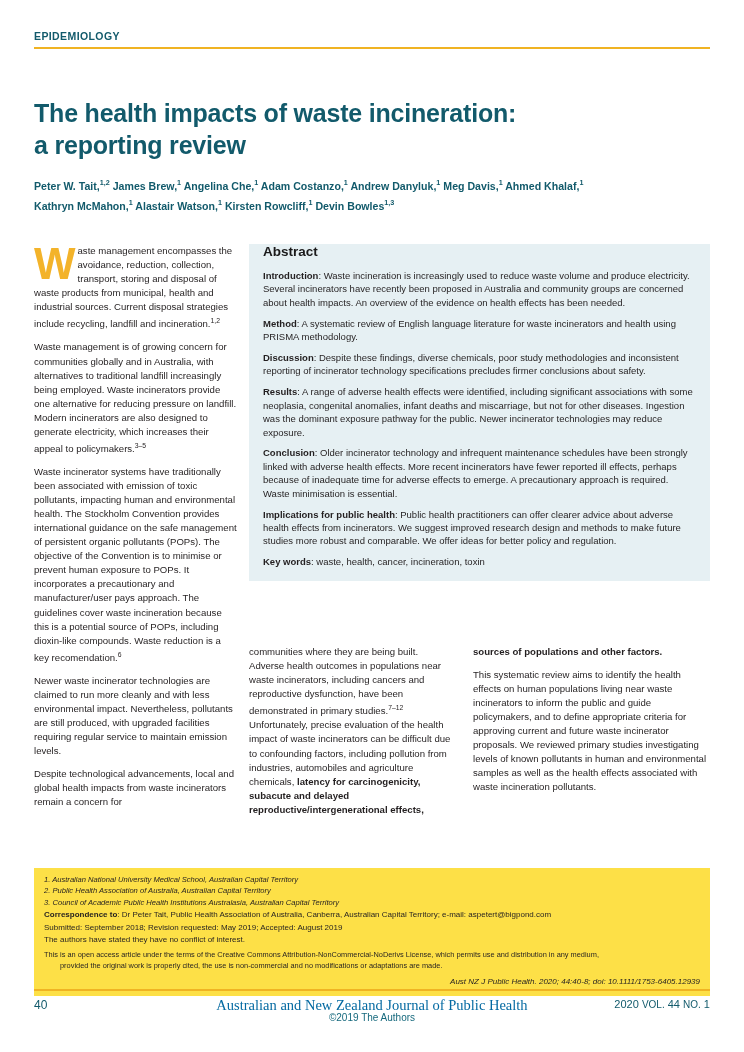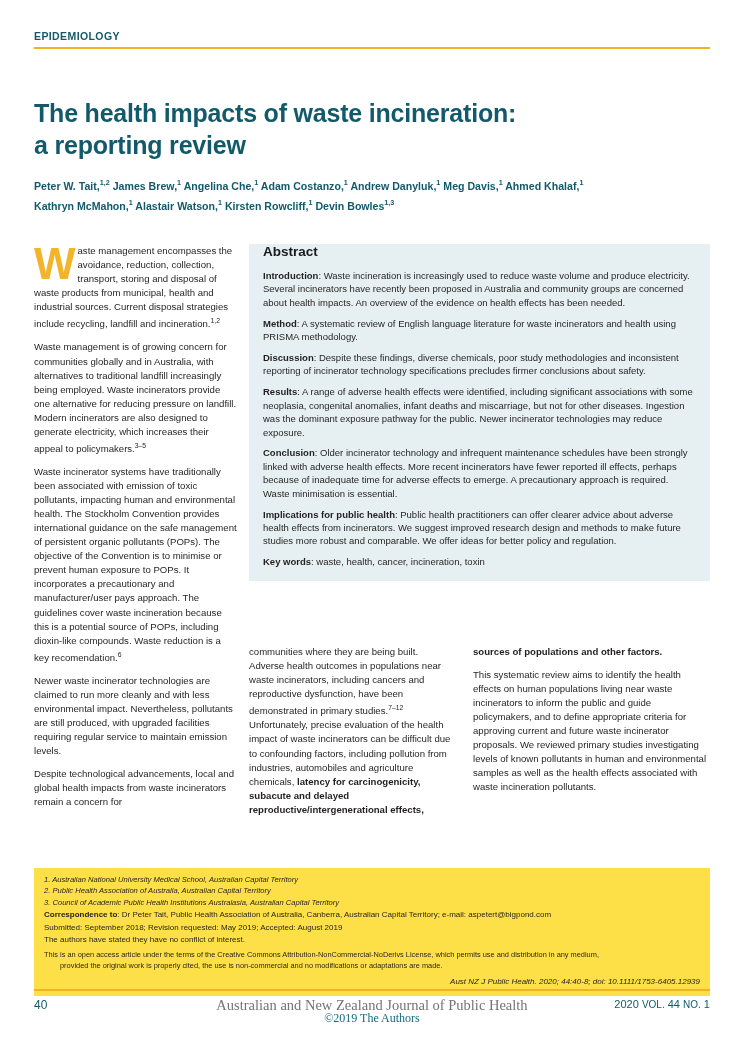--- a/index.html
+++ b/index.html
@@ -193,26 +193,26 @@
     font-weight: normal;
   }
   .footer-center {
     position: absolute;
     left: 0; right: 0; top: 0;
     text-align: center;
   }
   .footer-journal {
     font-family: "Liberation Serif", serif;
     font-size: 14.5px;
-    color: #737373;
+    color: #0369a1;
     line-height: 17px;
   }
   .footer-copy {
-    font-family: Liberation Serif, serif;
-    font-size: 12px;
+    font-family: Liberation Sans, sans-serif;
+    font-size: 10px;
     color: #16697d;
     line-height: 10px;
     margin-top: -1px;
   }
   .footer-vol {
     position: absolute;
     right: 0; top: 1px;
     font-size: 11px;
     color: #125a6b;
     white-space: nowrap;

